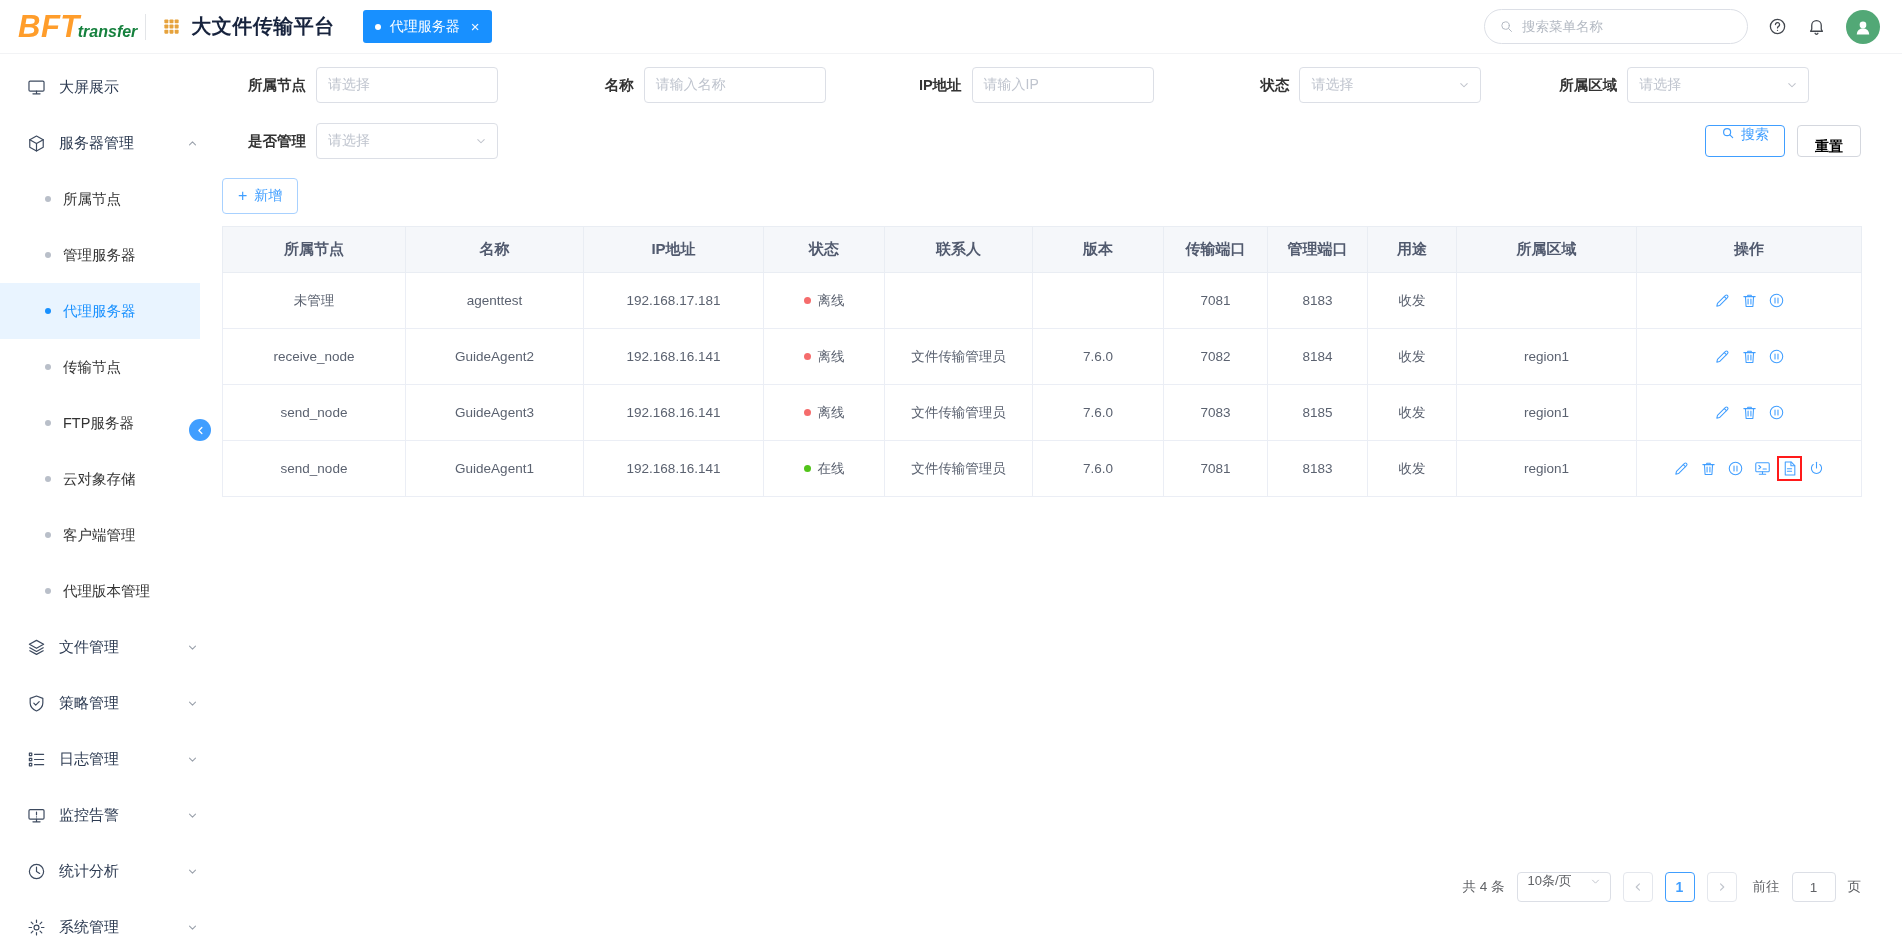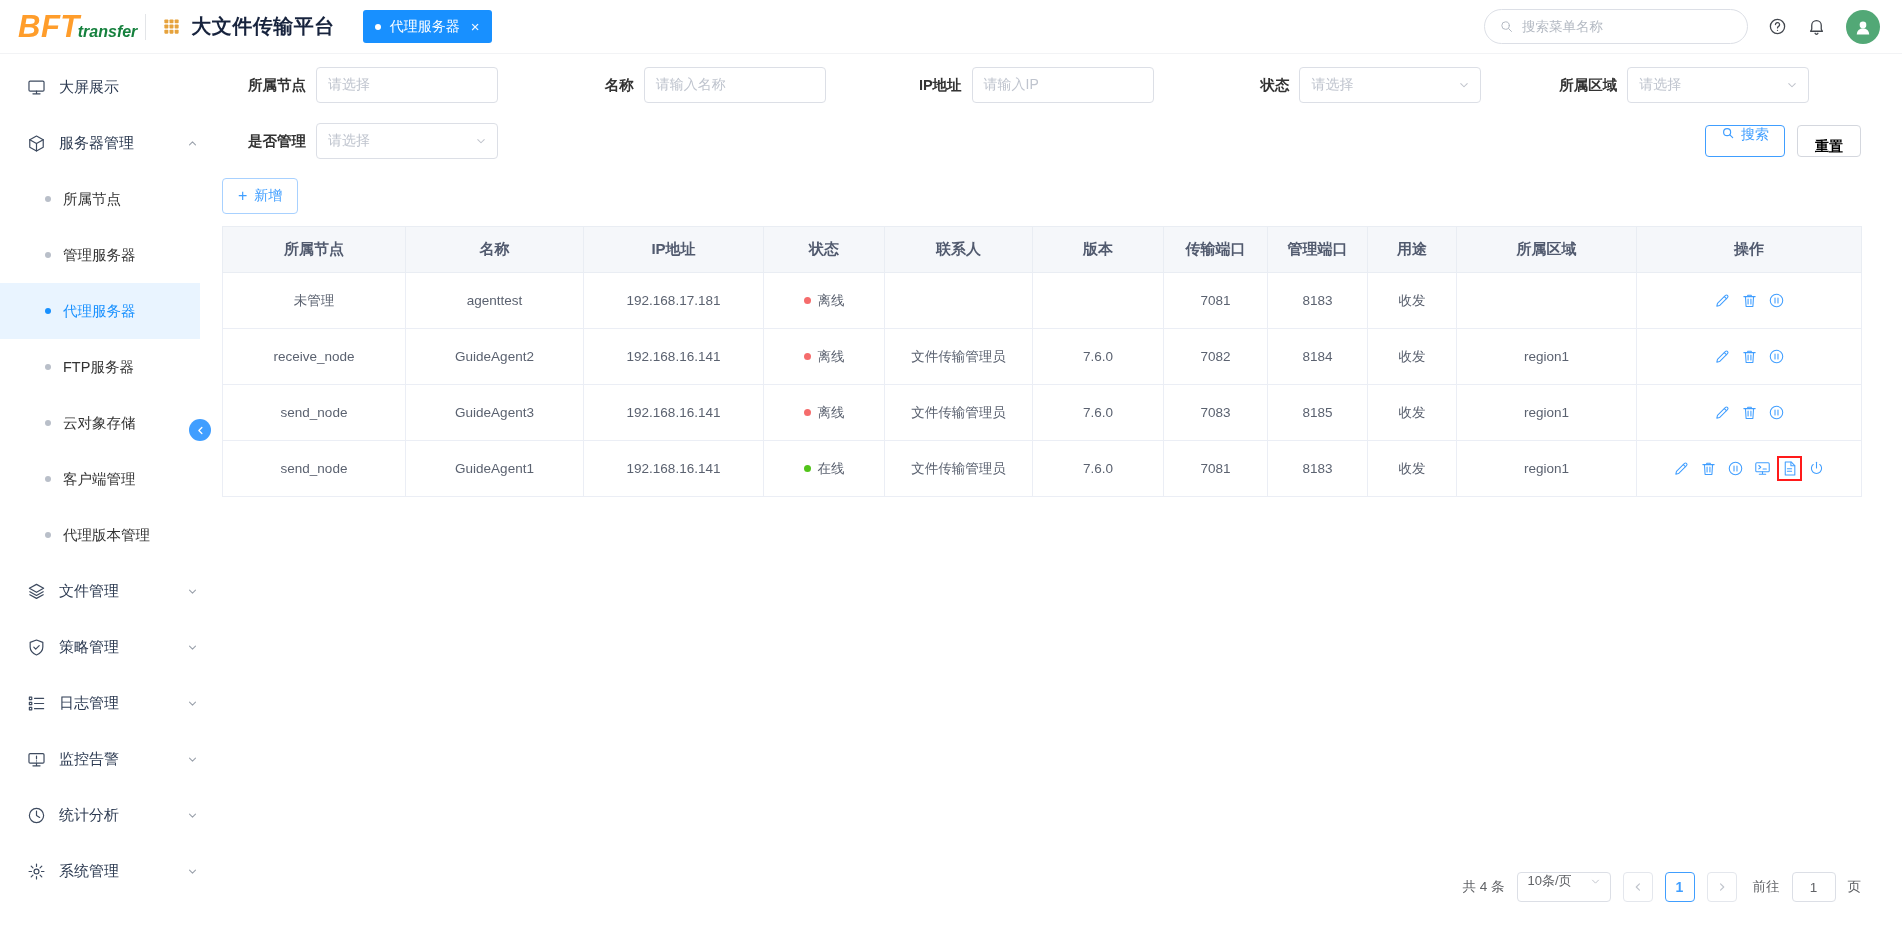--- a/index.html
+++ b/index.html
@@ -185,20 +185,24 @@
         <span class="m-dot"></span>
         <span>所属节点</span>
       </div>
       <div class="menu-item sub">
         <span class="m-dot"></span>
         <span>管理服务器</span>
       </div>
       <div class="menu-item sub active">
         <span class="m-dot"></span>
         <span>代理服务器</span>
+      </div>
+      <div class="menu-item sub">
+        <span class="m-dot"></span>
+        <span>传输节点</span>
       </div>
       <div class="menu-item sub">
         <span class="m-dot"></span>
         <span>FTP服务器</span>
       </div>
       <div class="menu-item sub">
         <span class="m-dot"></span>
         <span>云对象存储</span>
       </div>
       <div class="menu-item sub">

